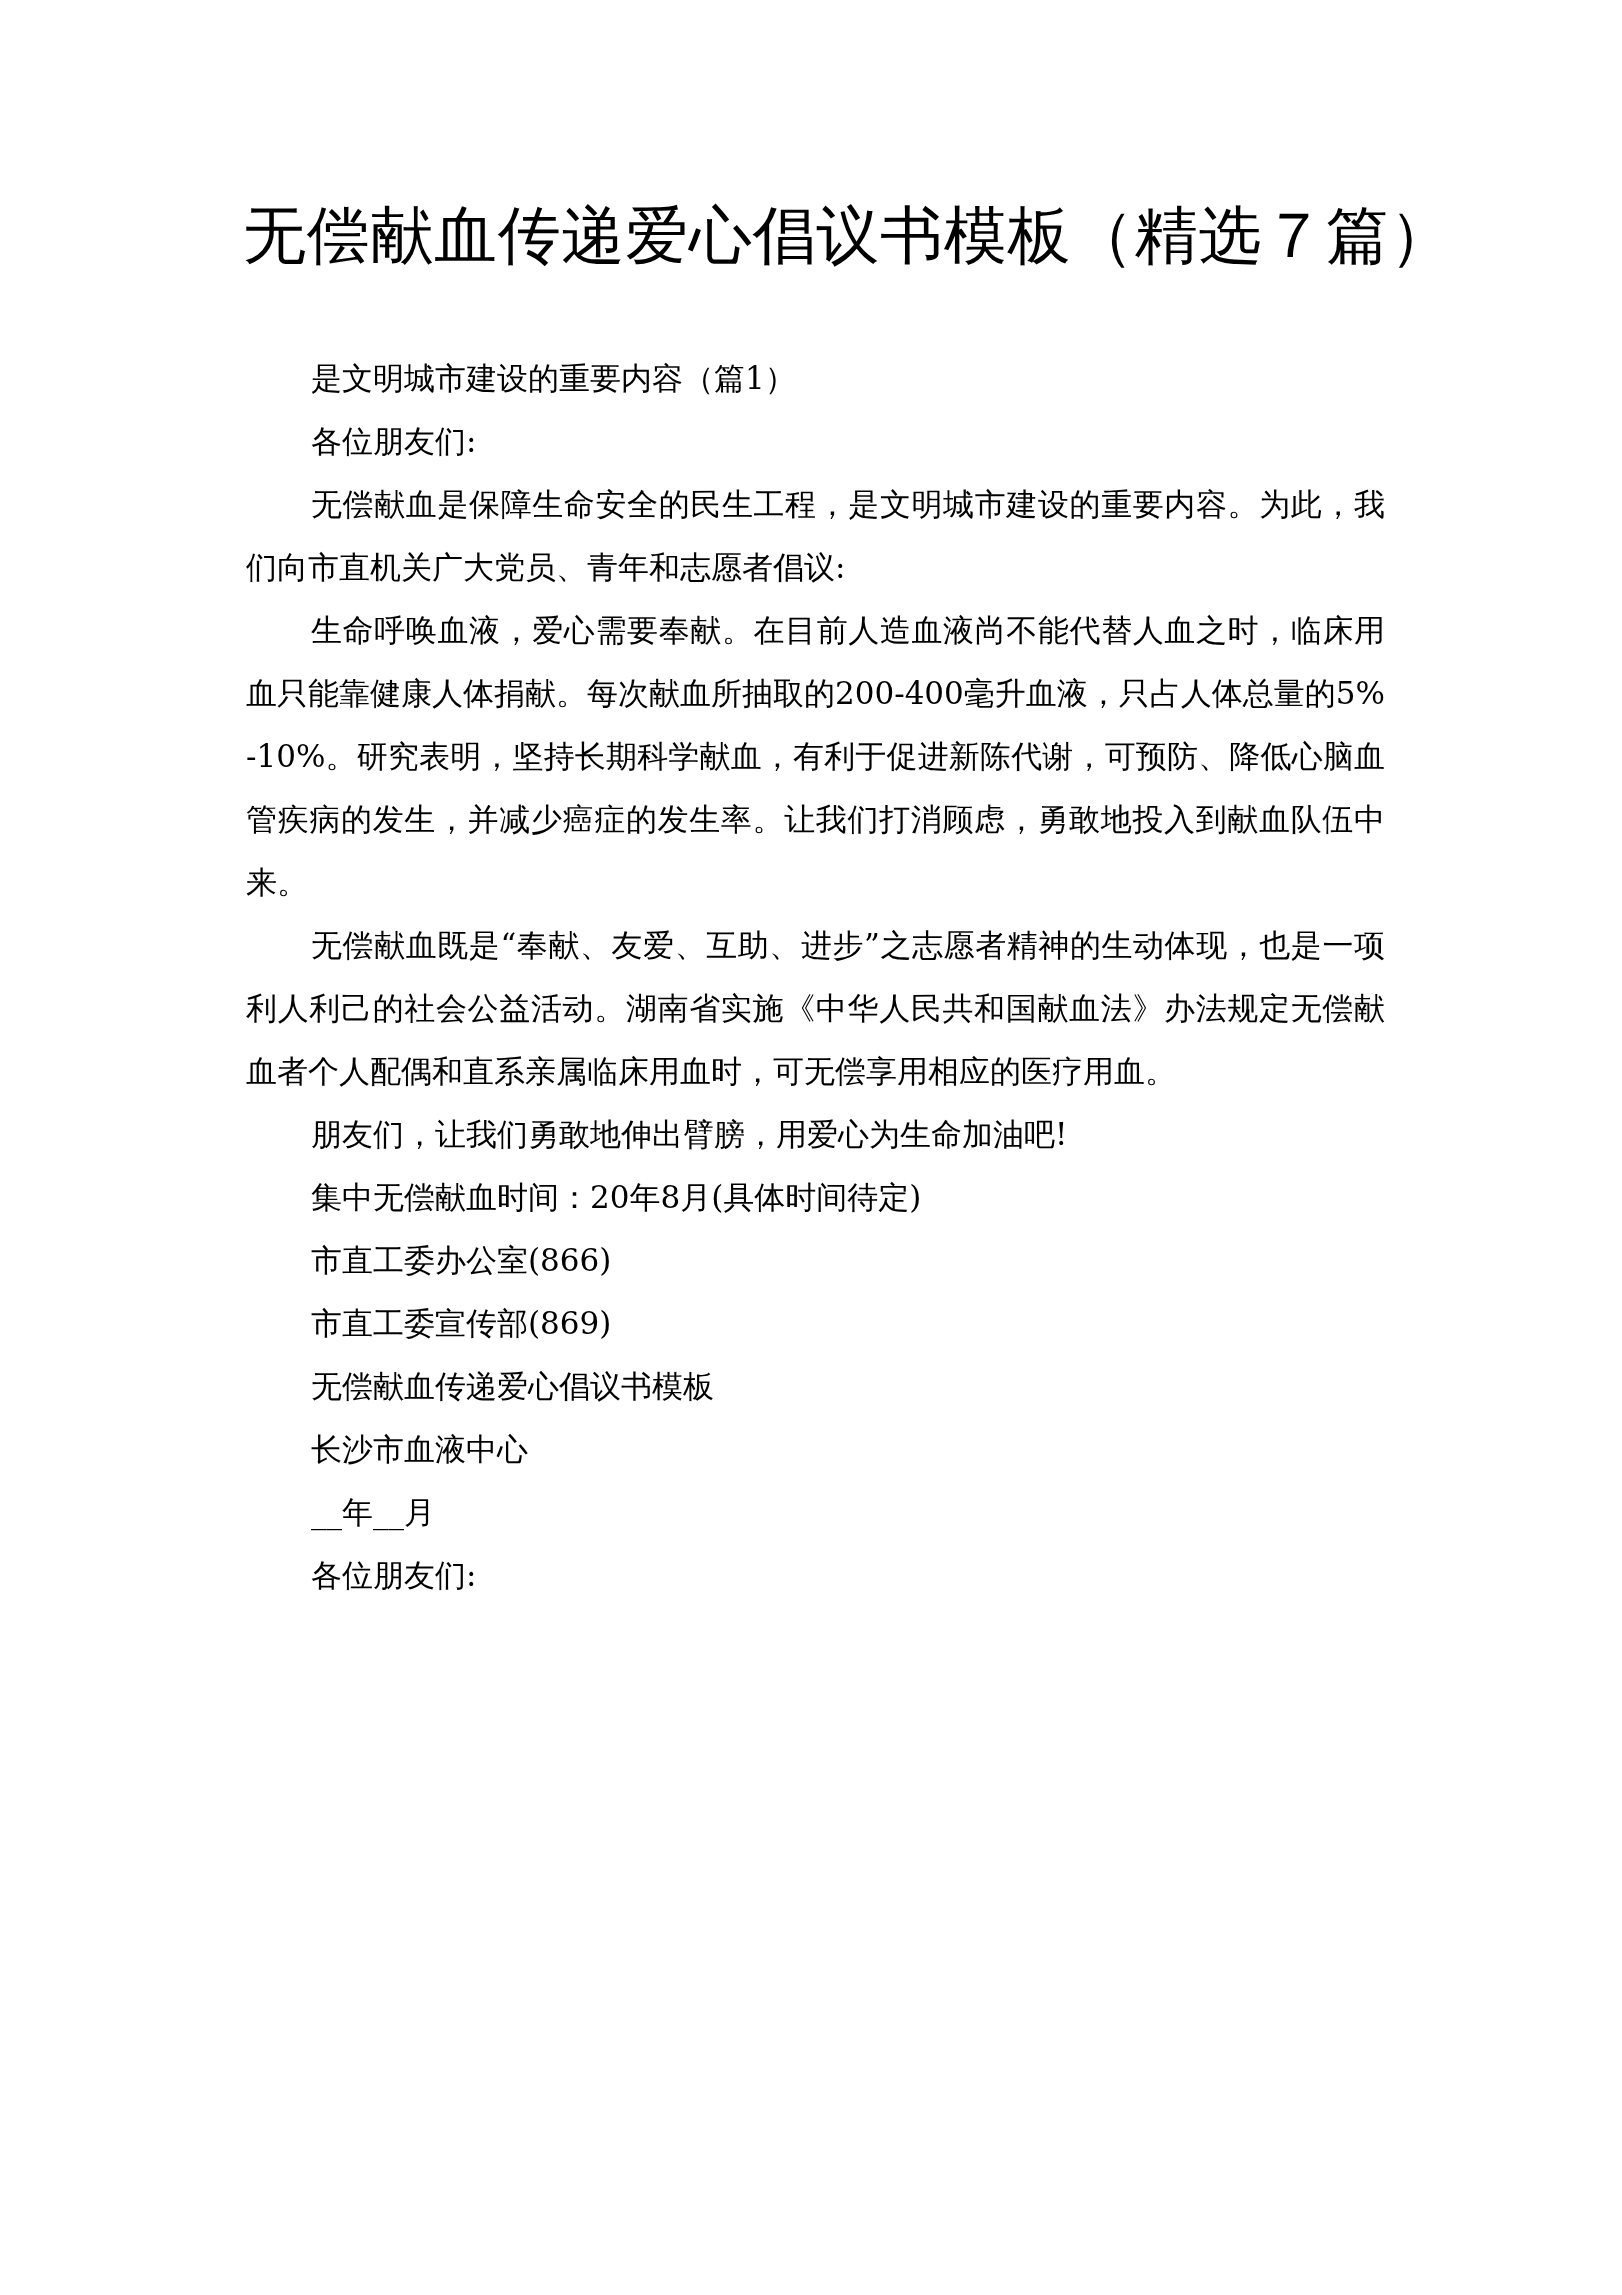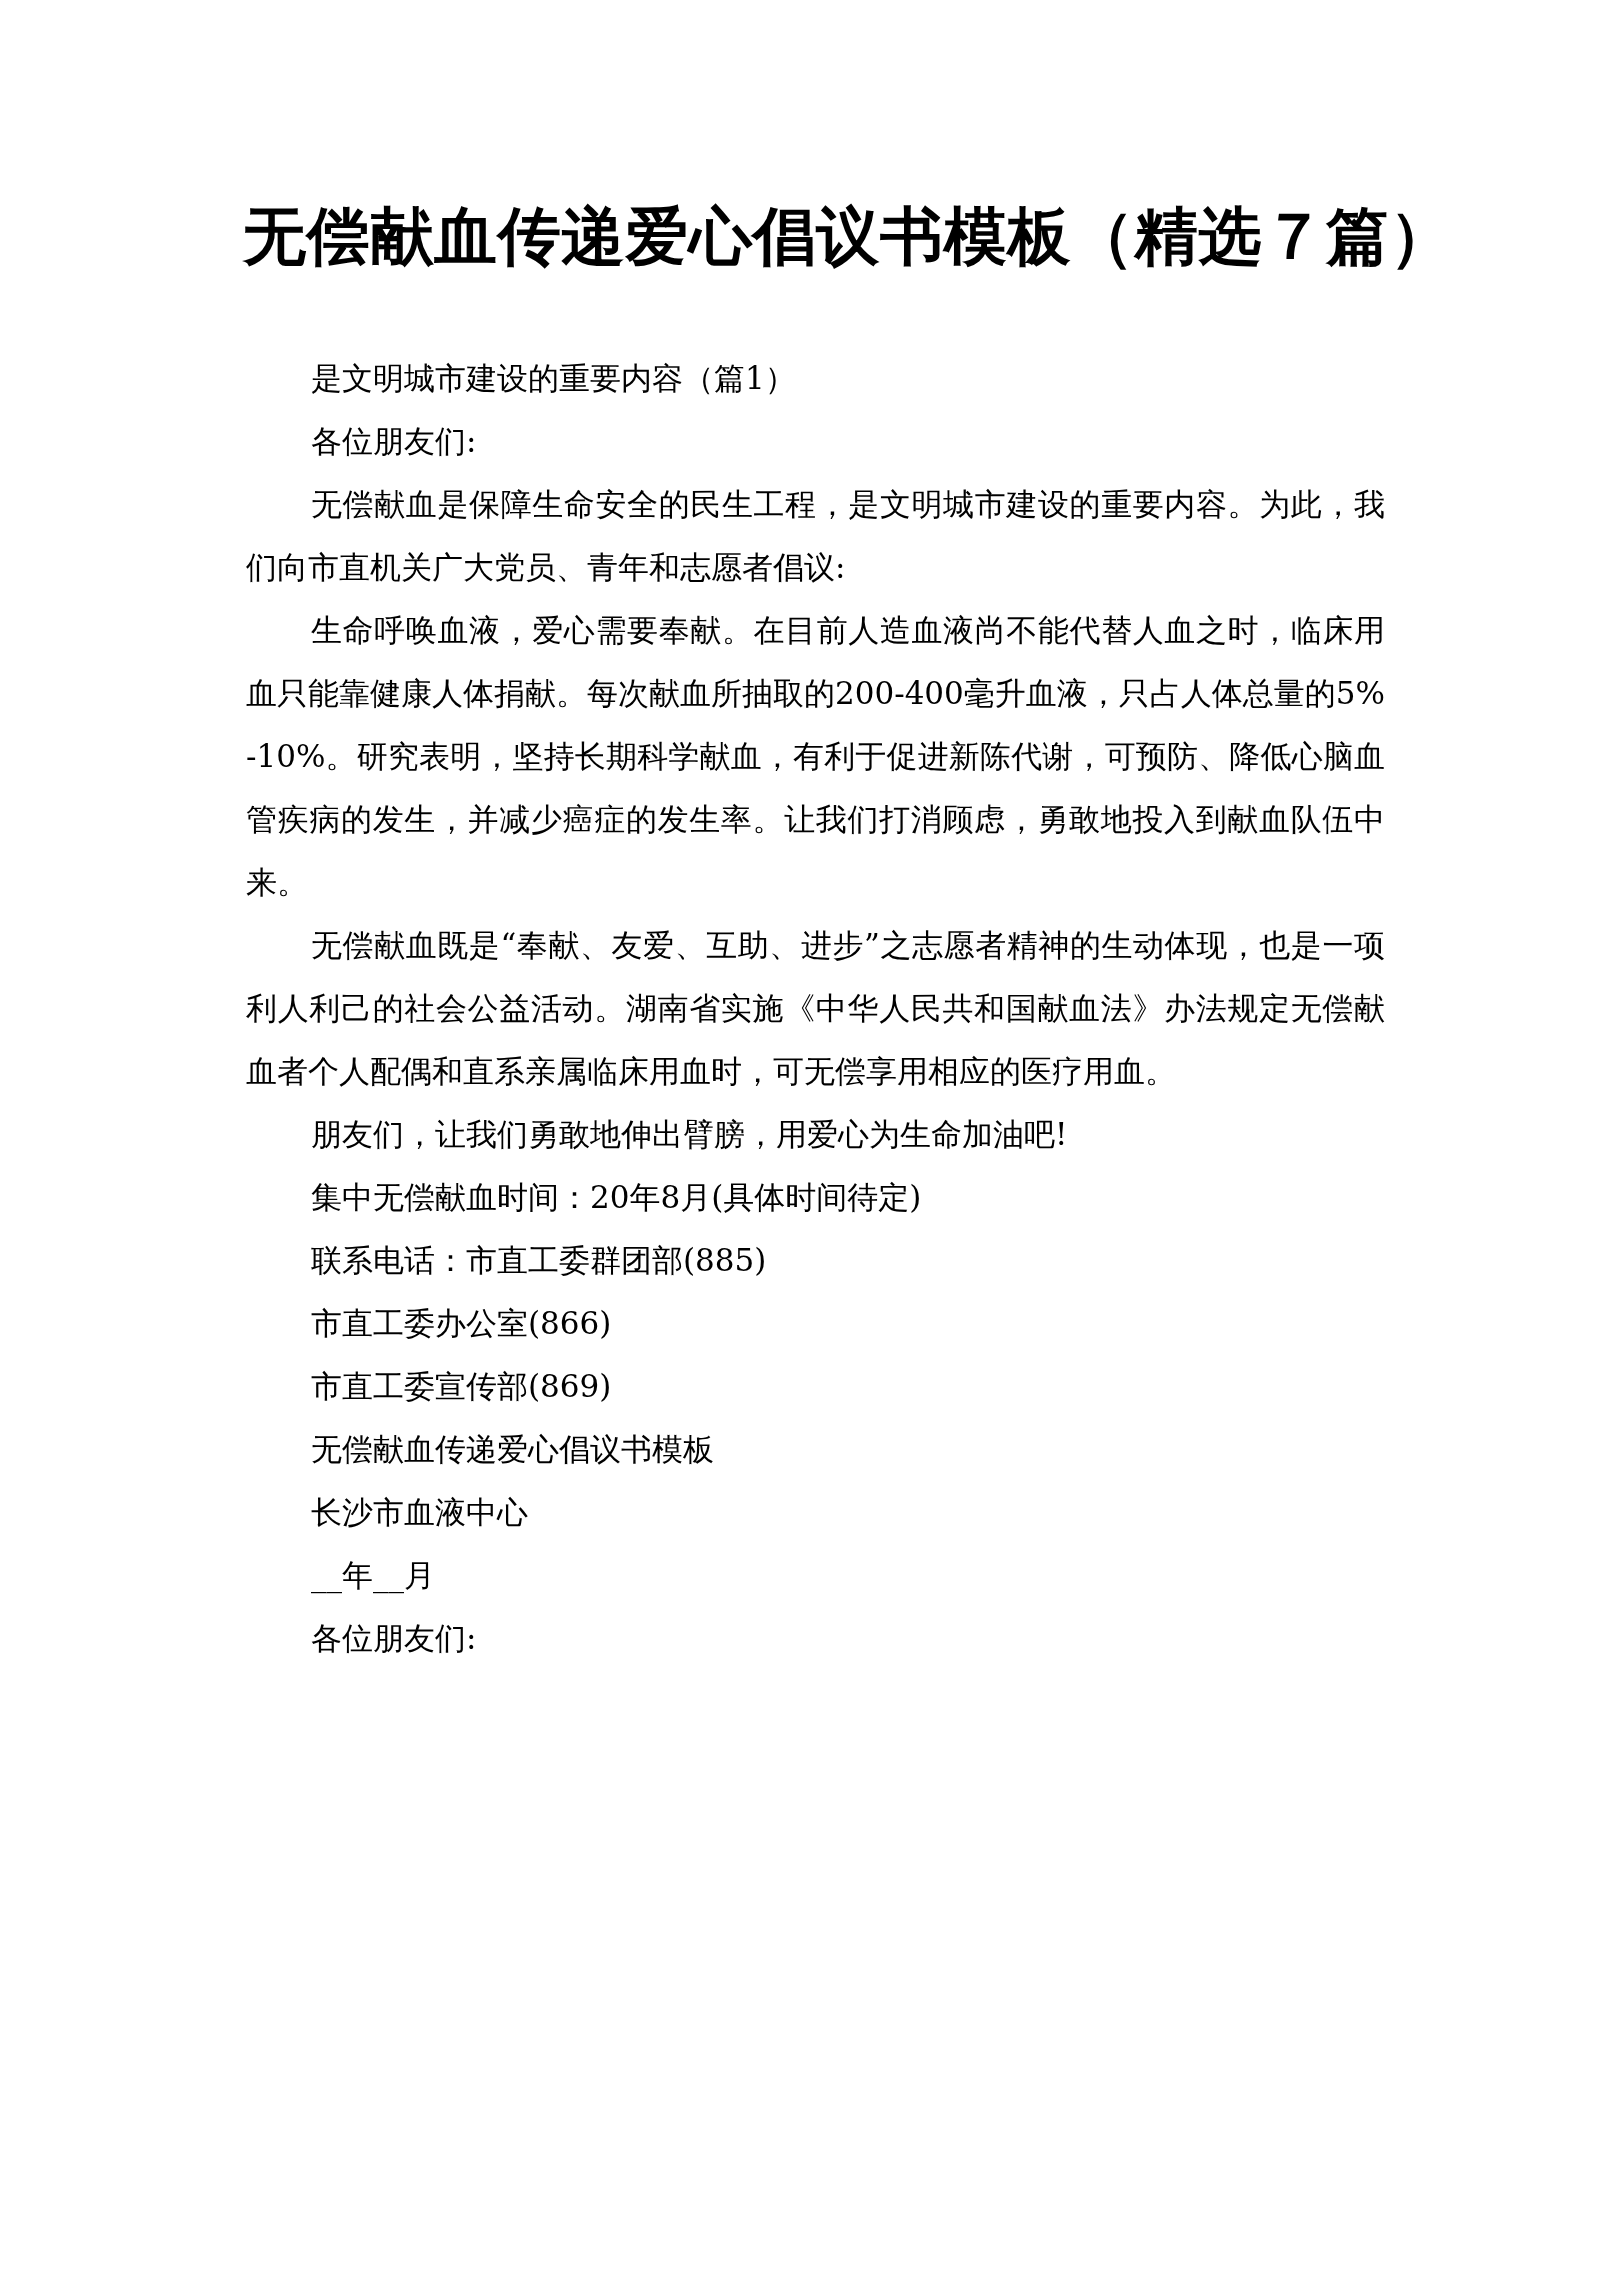--- a/index.html
+++ b/index.html
@@ -23,21 +23,21 @@
       height: 2295px;
       background: #ffffff;
     }
     .title {
       position: absolute;
       left: 243px;
       top: 190px;
       width: 1178px;
       font-size: 63px;
       line-height: 92px;
-      font-weight: bold;
+      font-weight: normal;
       white-space: nowrap;
       margin: 0;
       letter-spacing: 0.7px;
     }
     .body {
       position: absolute;
       left: 246px;
       top: 347px;
       width: 1139px;
       font-size: 31px;
@@ -58,21 +58,20 @@
   <h1 class="title">无偿献血传递爱心倡议书模板（精选７篇）</h1>
 
   <div class="body">
     <p class="p">是文明城市建设的重要内容（篇1）</p>
     <p class="p">各位朋友们:</p>
     <p class="p">无偿献血是保障生命安全的民生工程，是文明城市建设的重要内容。为此，我们向市直机关广大党员、青年和志愿者倡议:</p>
     <p class="p">生命呼唤血液，爱心需要奉献。在目前人造血液尚不能代替人血之时，临床用血只能靠健康人体捐献。每次献血所抽取的200-400毫升血液，只占人体总量的5%-10%。研究表明，坚持长期科学献血，有利于促进新陈代谢，可预防、降低心脑血管疾病的发生，并减少癌症的发生率。让我们打消顾虑，勇敢地投入到献血队伍中来。</p>
     <p class="p">无偿献血既是“奉献、友爱、互助、进步”之志愿者精神的生动体现，也是一项利人利己的社会公益活动。湖南省实施《中华人民共和国献血法》办法规定无偿献血者个人配偶和直系亲属临床用血时，可无偿享用相应的医疗用血。</p>
     <p class="p">朋友们，让我们勇敢地伸出臂膀，用爱心为生命加油吧!</p>
     <p class="p">集中无偿献血时间：20年8月(具体时间待定)</p>
-    <p class="p">联系电话：市直工委群团部(885)</p>
     <p class="p">市直工委办公室(866)</p>
     <p class="p">市直工委宣传部(869)</p>
     <p class="p">无偿献血传递爱心倡议书模板</p>
     <p class="p">长沙市血液中心</p>
     <p class="p">__年__月</p>
     <p class="p">各位朋友们:</p>
   </div>
 </div>
 
 

